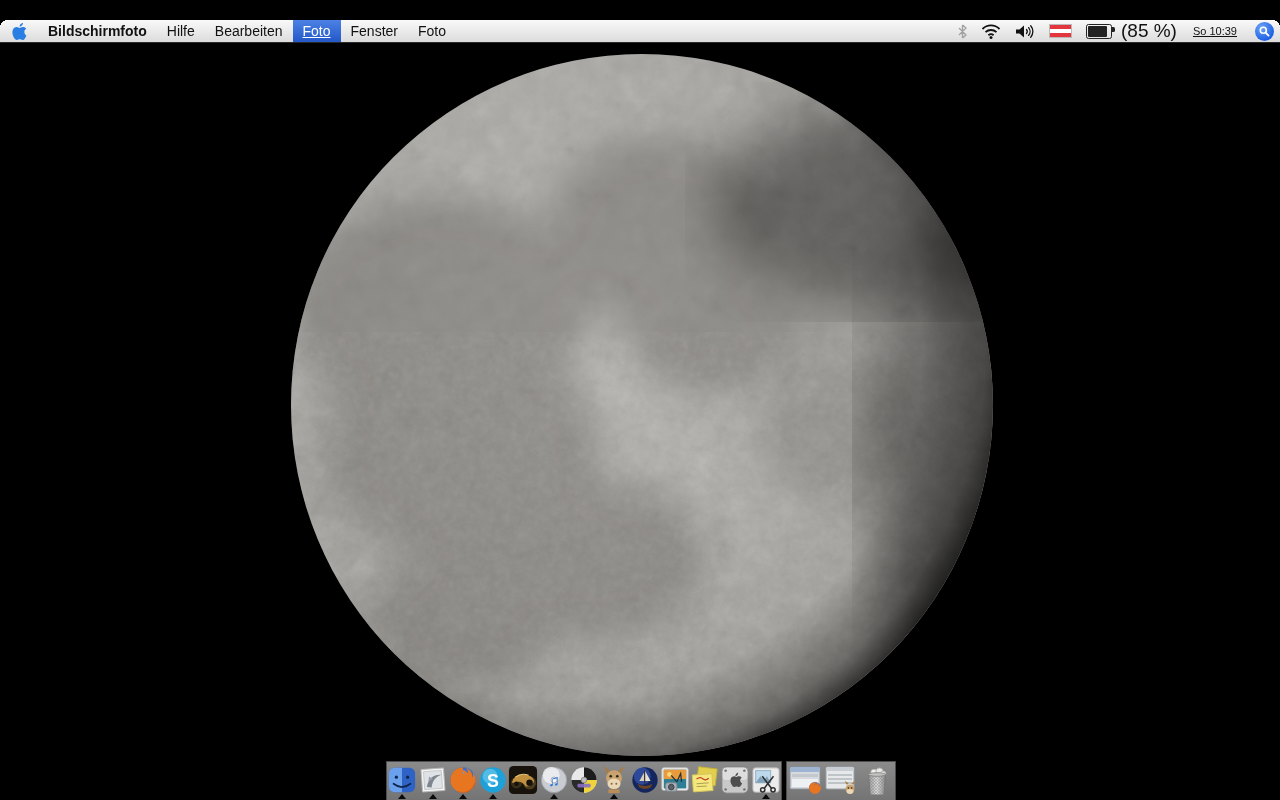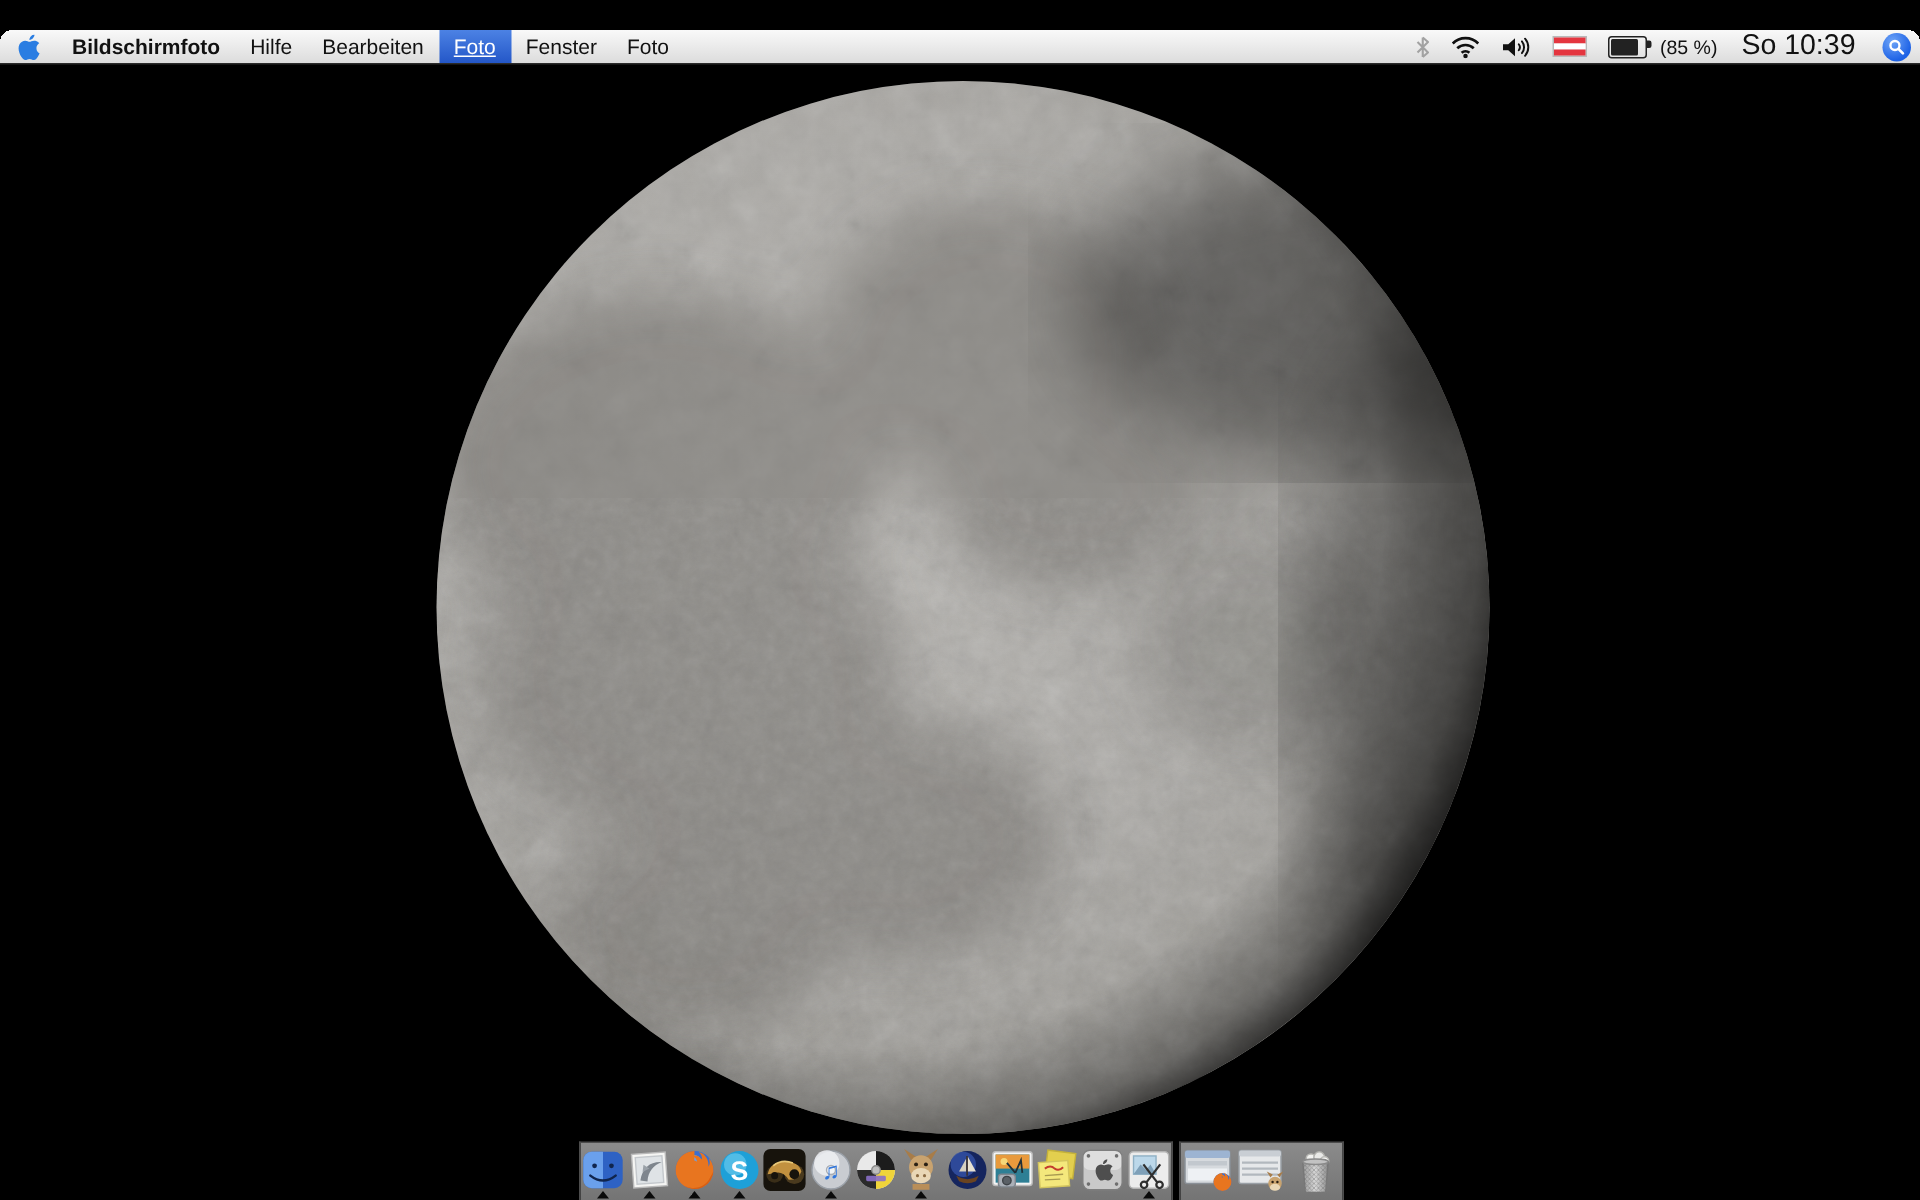--- a/index.html
+++ b/index.html
@@ -14,22 +14,22 @@
   .corner.l{left:0;-webkit-mask:radial-gradient(circle 8px at 8px 8px,transparent 8px,#000 8px);
             mask:radial-gradient(circle 8px at 8px 8px,transparent 8px,#000 8px);}
   .corner.r{right:0;-webkit-mask:radial-gradient(circle 8px at 0 8px,transparent 8px,#000 8px);
             mask:radial-gradient(circle 8px at 0 8px,transparent 8px,#000 8px);}
   .apple{width:38px;height:22px;display:flex;align-items:center;justify-content:center;}
   .menu-item{padding:0 10px;height:22px;line-height:22px;white-space:nowrap;}
   .menu-item.app-title{font-weight:bold;}
   .menu-item.selected{background:linear-gradient(#4c82e4,#2457c8);color:#fff;text-decoration:underline;}
   .mb-right{margin-left:auto;display:flex;align-items:center;height:22px;}
   .status-icn{display:flex;align-items:center;justify-content:center;height:22px;margin:0 7px;}
-  .battery-text{font-size:13px;margin-left:2px;margin-right:4px;}
-  .clock{font-size:19px;margin:0 10px 0 12px;}
+  .battery-text{font-size:19px;margin-left:2px;margin-right:4px;}
+  .clock{font-size:11px;margin:0 10px 0 12px;text-decoration:underline;}
   .flag{width:21px;height:12px;border:0.5px solid #b9b9b9;display:flex;flex-direction:column;}
   .flag i{flex:1;}
   .batt{position:relative;width:22px;height:11px;border:1.5px solid #222;border-radius:2.5px;padding:1px;}
   .batt:after{content:"";position:absolute;right:-4px;top:2.5px;width:2.5px;height:5px;background:#222;
     border-radius:0 1.5px 1.5px 0;}
   .batt i{display:block;height:100%;background:#222;border-radius:1px;}
   .spotlight{width:19px;height:19px;border-radius:50%;
     background:radial-gradient(circle at 35% 30%,#6ea4f7,#1d62e6 70%);margin:0 6px 0 8px;
     display:flex;align-items:center;justify-content:center;}
 

